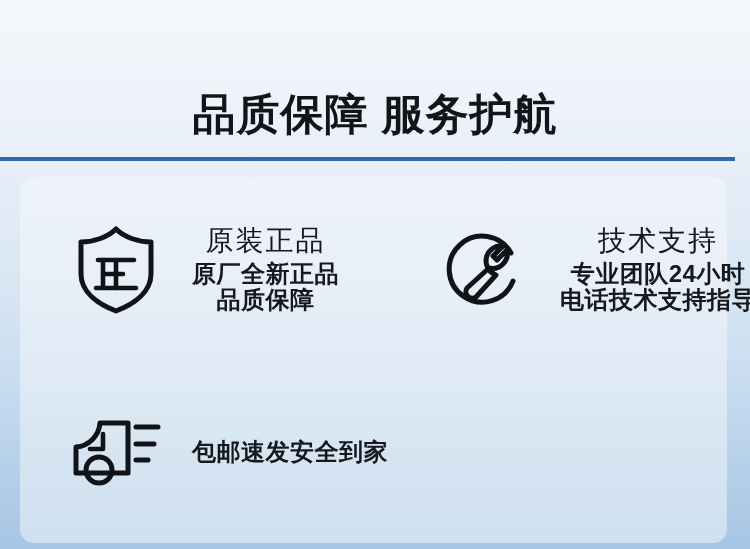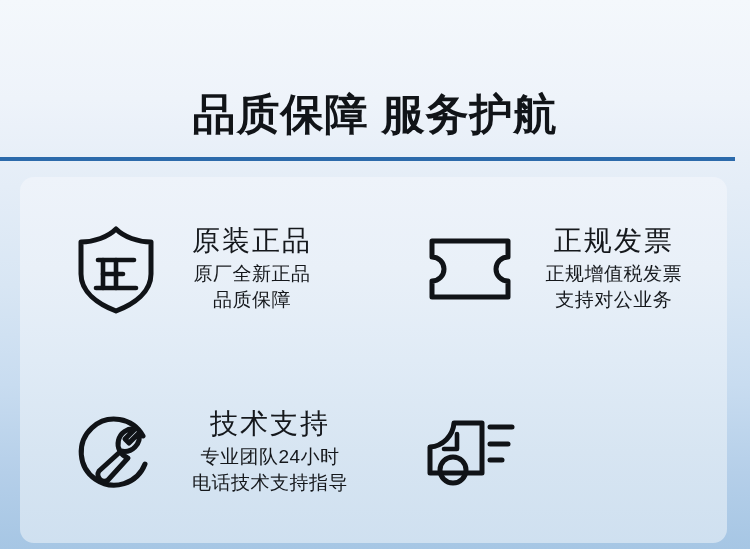--- a/index.html
+++ b/index.html
@@ -121,22 +121,22 @@
   .feat-title {
     font-size: 28px;
     font-weight: 300;
     color: #15181c;
     line-height: 34px;
     letter-spacing: 2px;
     white-space: nowrap;
     margin-bottom: 3px;
   }
   .feat-line {
-    font-size: 19px;
-    font-weight: normal;
+    font-size: 24px;
+    font-weight: bold;
     color: #15181c;
     line-height: 26px;
     letter-spacing: 0.5px;
     white-space: nowrap;
   }
 </style>
 </head>
 <body>
 
 <div class="banner">
@@ -161,32 +161,20 @@
             <path d="M20 64 L60 64" stroke="#101317" stroke-width="4.6" stroke-linecap="round"></path>
           </svg>
         </div>
         <div class="text-wrap">
           <div class="feat-title">原装正品</div>
           <div class="feat-line">原厂全新正品</div>
           <div class="feat-line">品质保障</div>
         </div>
       </div>
 
-      <div class="feature">
-        <div class="icon-wrap">
-          <svg width="84" height="64" viewBox="0 0 84 64" fill="none" aria-hidden="true">
-            <path d="M4 4 L80 4 L80 20 A12 12 0 0 0 80 44 L80 60 L4 60 L4 44 A12 12 0 0 0 4 20 Z" stroke="#101317" stroke-width="5" stroke-linejoin="round" stroke-linecap="round" fill="none"></path>
-          </svg>
-        </div>
-        <div class="text-wrap">
-          <div class="feat-title">正规发票</div>
-          <div class="feat-line">正规增值税发票</div>
-          <div class="feat-line">支持对公业务</div>
-        </div>
-      </div>
 
       <div class="feature">
         <div class="icon-wrap">
           <svg width="86" height="86" viewBox="0 0 86 86" fill="none" aria-hidden="true">
             <path d="M72 55 A33 33 0 1 1 70 27" stroke="#101317" stroke-width="5" stroke-linecap="round" fill="none"></path>
             <path d="M62 20 L52 30 L56 34 L66 24 A15 15 0 0 1 48 42 L26 62 A6.5 6.5 0 0 0 35 71 L55 49 A15 15 0 0 1 62 20 Z" stroke="#101317" stroke-width="5" stroke-linejoin="round" stroke-linecap="round" fill="none"></path>
           </svg>
         </div>
         <div class="text-wrap">
           <div class="feat-title">技术支持</div>
@@ -200,18 +188,19 @@
           <svg width="92" height="70" viewBox="0 0 92 70" fill="none" aria-hidden="true">
             <path d="M58 6 L30 6 A26 26 0 0 1 6 30 L6 56 L58 56 Z" stroke="#101317" stroke-width="5" stroke-linejoin="round" stroke-linecap="round" fill="none"></path>
             <path d="M33 17 L33 32 L20 32" stroke="#101317" stroke-width="4.6" stroke-linecap="round" stroke-linejoin="round" fill="none"></path>
             <circle cx="29" cy="53" r="13" stroke="#101317" stroke-width="5" fill="none"></circle>
             <path d="M66 10 L88 10" stroke="#101317" stroke-width="5" stroke-linecap="round"></path>
             <path d="M66 27 L84 27" stroke="#101317" stroke-width="5" stroke-linecap="round"></path>
             <path d="M66 43 L78 43" stroke="#101317" stroke-width="5" stroke-linecap="round"></path>
           </svg>
         </div>
         <div class="text-wrap">
+          <div class="feat-line">包邮速发安全到家</div>
         </div>
       </div>
 
     </div>
   </div>
 </div>
 
 </body></html>

